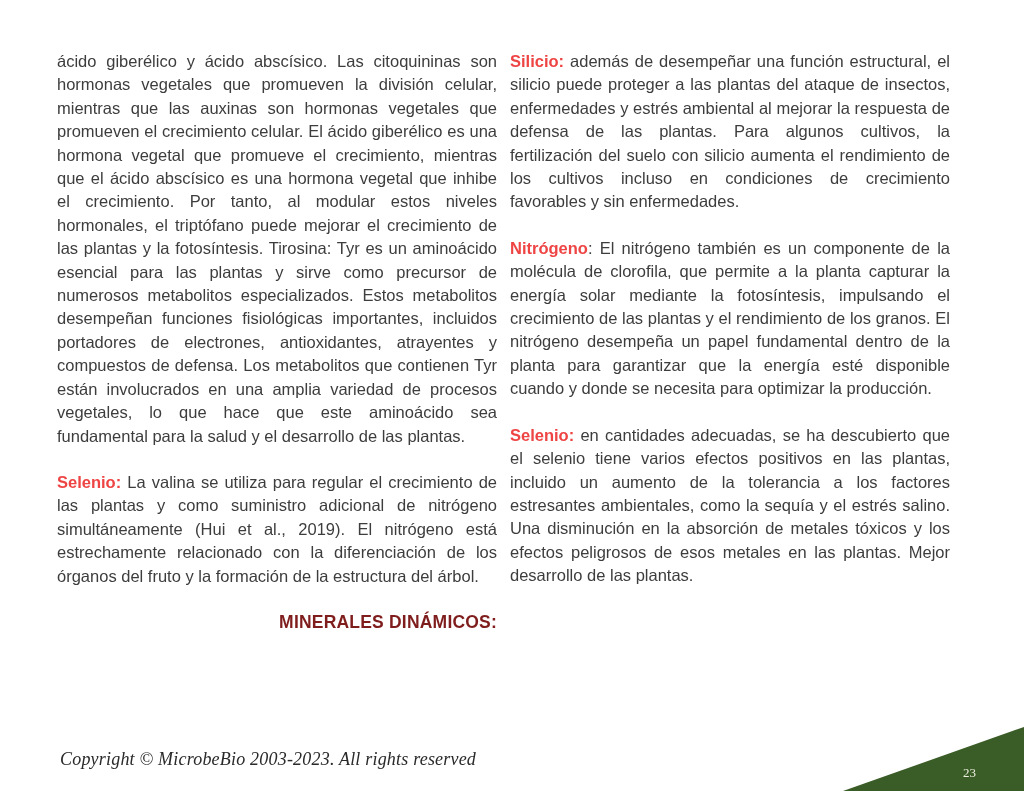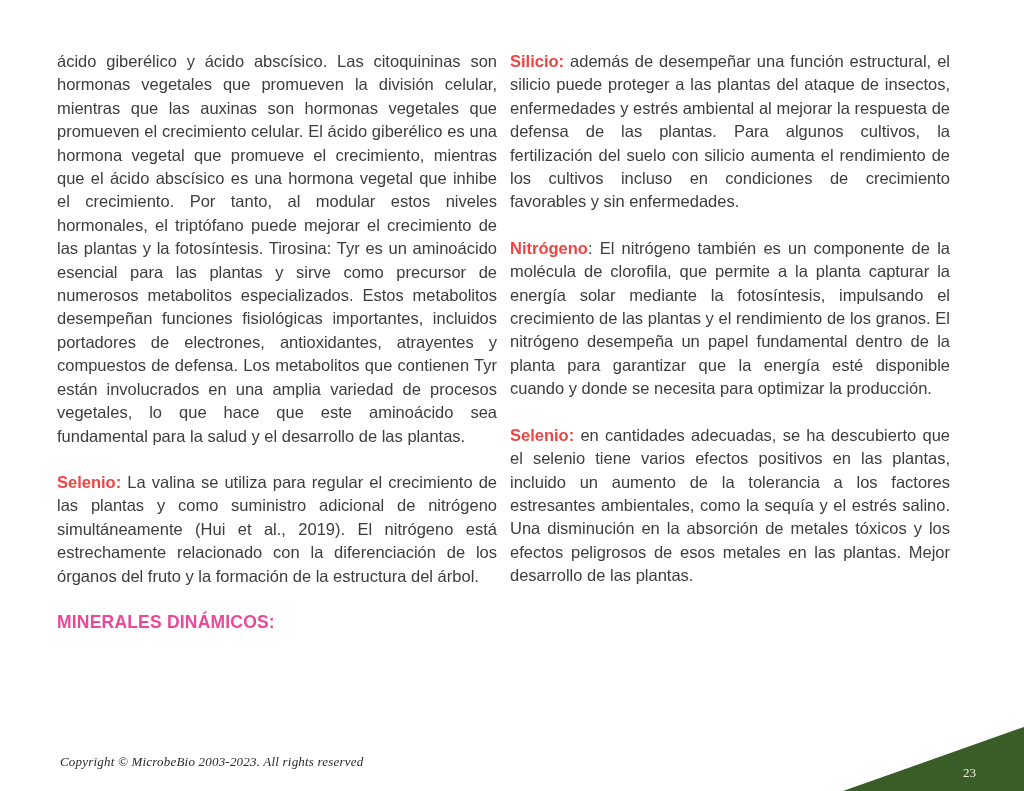--- a/index.html
+++ b/index.html
@@ -34,32 +34,32 @@
   .col p {
     margin: 0 0 23px 0;
   }
   .lead {
     font-weight: bold;
     color: #ef4444;
   }
   .green-heading {
     font-weight: bold;
     font-size: 17.5px;
-    color: #ec4899;
+    color: #7f1d1d;
     letter-spacing: 0.2px;
     margin: 0 0 23px 0;
-    text-align: left;
+    text-align: right;
   }
   .footer {
     position: absolute;
     left: 60px;
     bottom: 21px;
     font-family: "Liberation Serif", serif;
     font-style: italic;
-    font-size: 13px;
+    font-size: 18px;
     color: #2a2a2a;
     letter-spacing: 0.2px;
   }
   .corner-triangle {
     position: absolute;
     right: 0;
     bottom: 0;
     width: 181px;
     height: 64px;
     background: #3a5c26;

